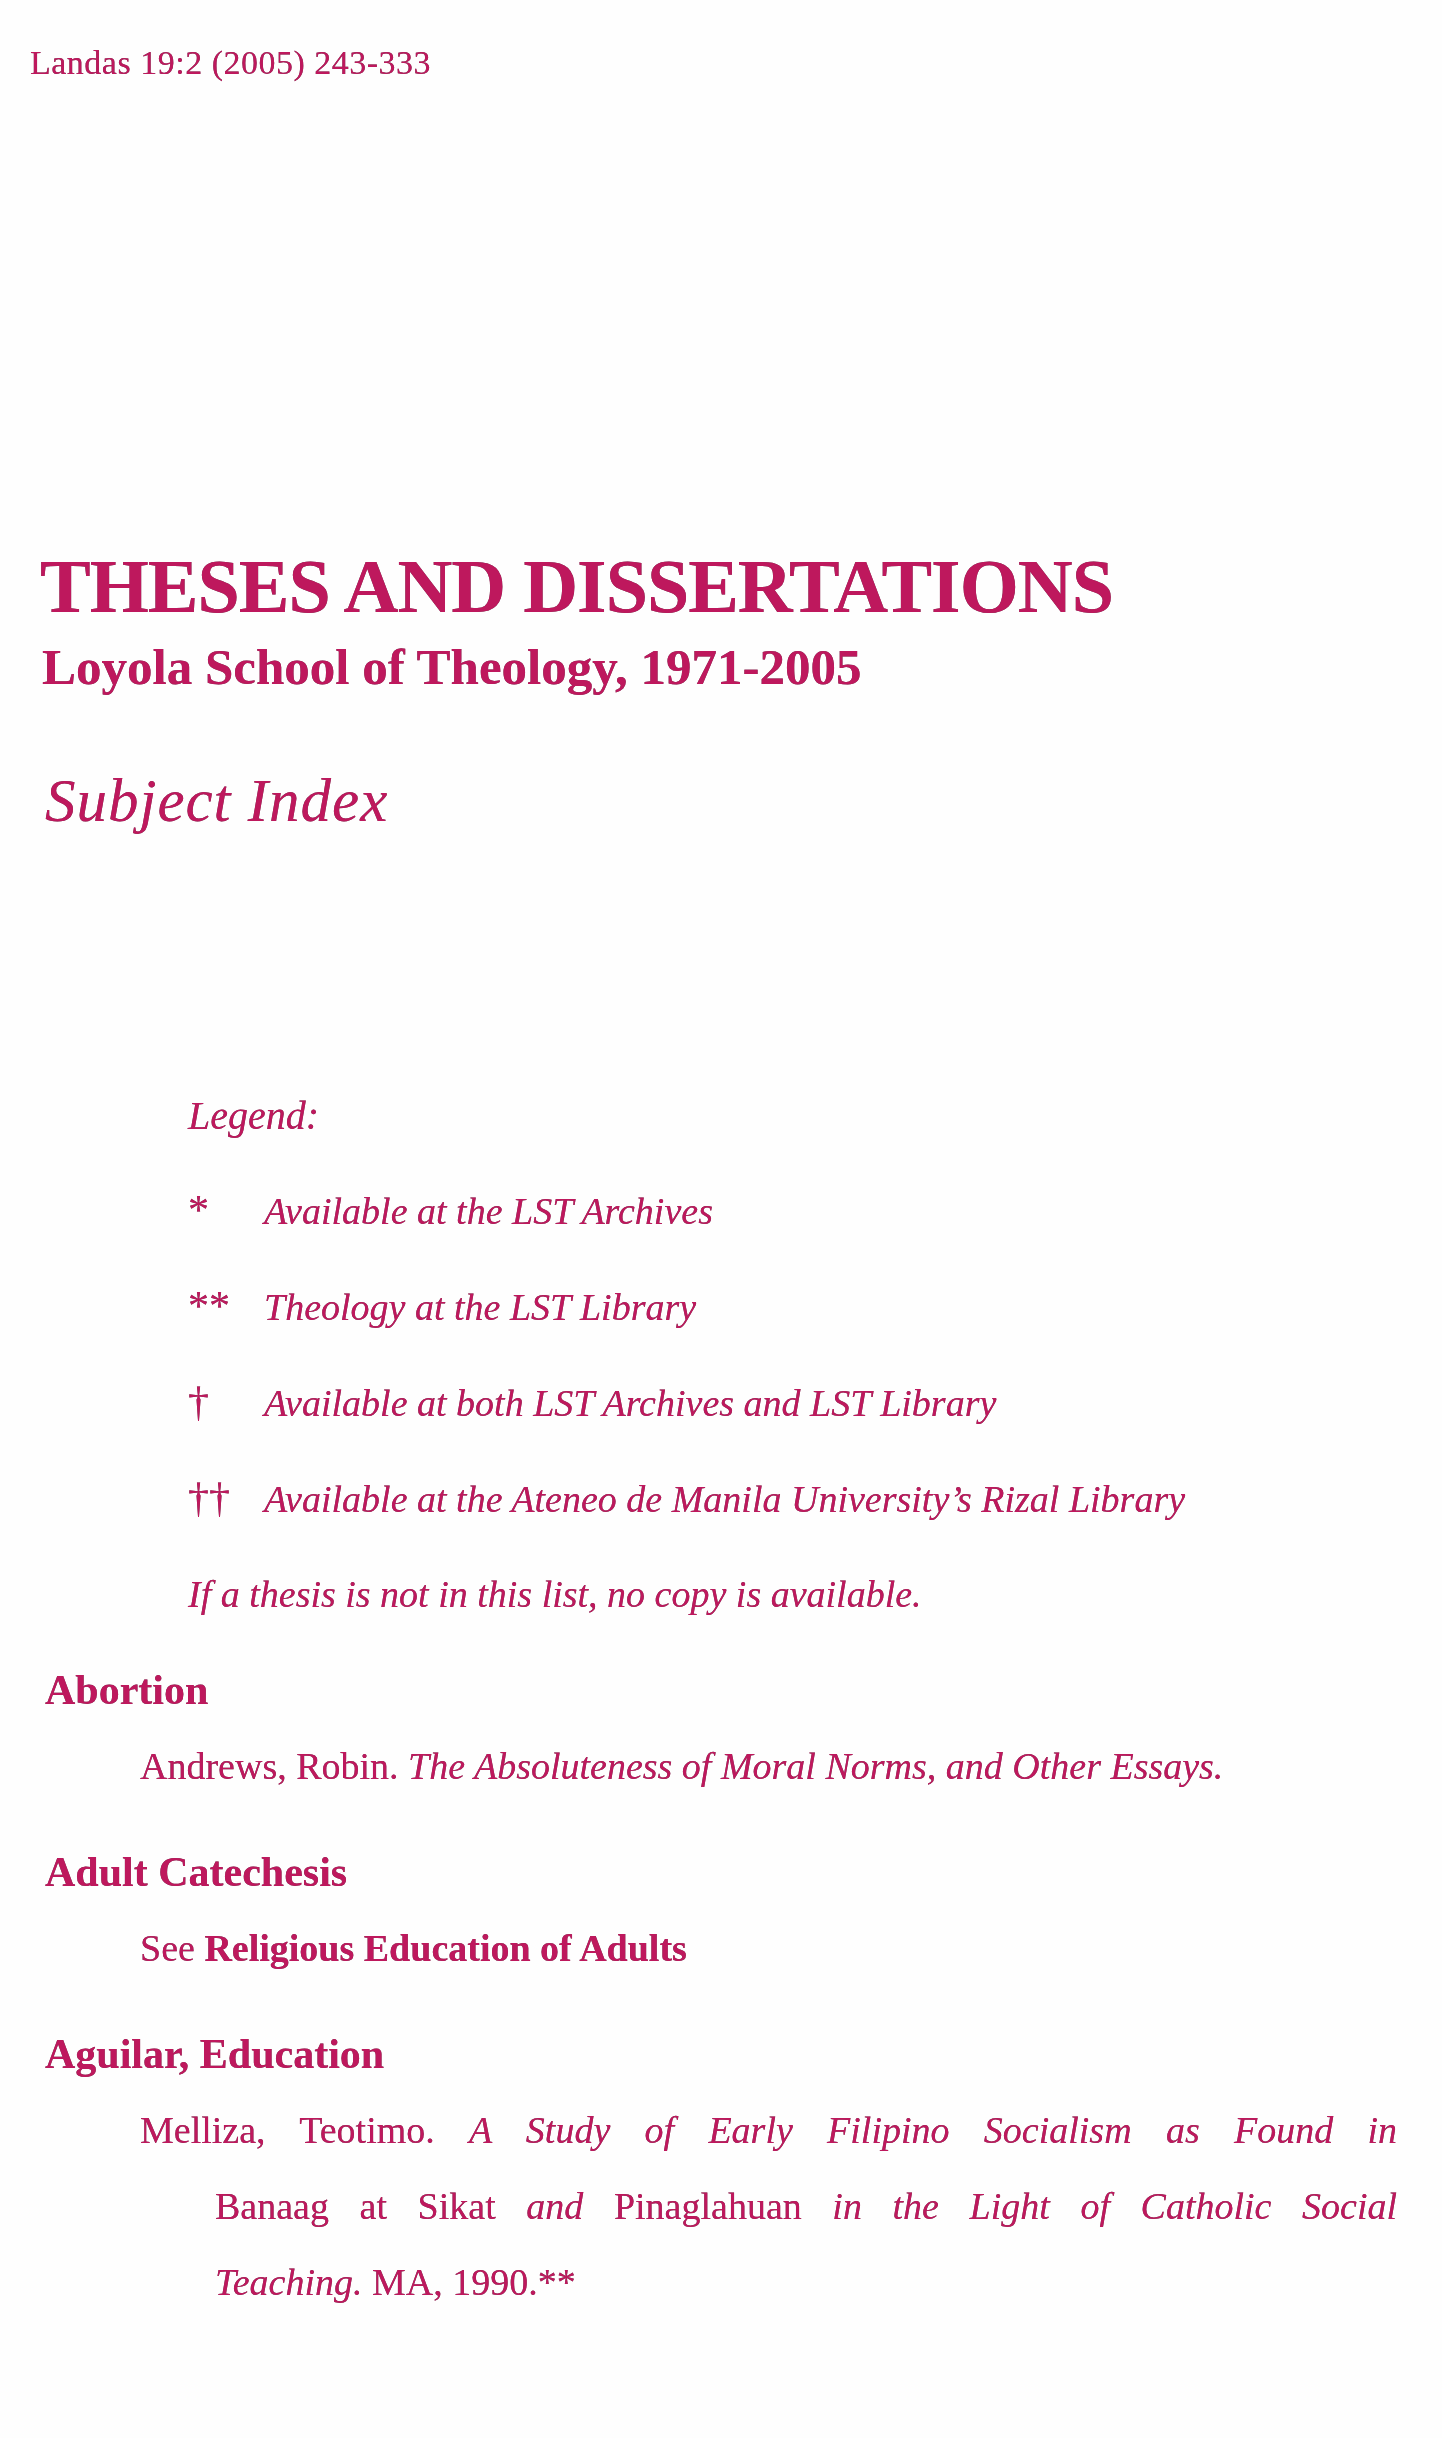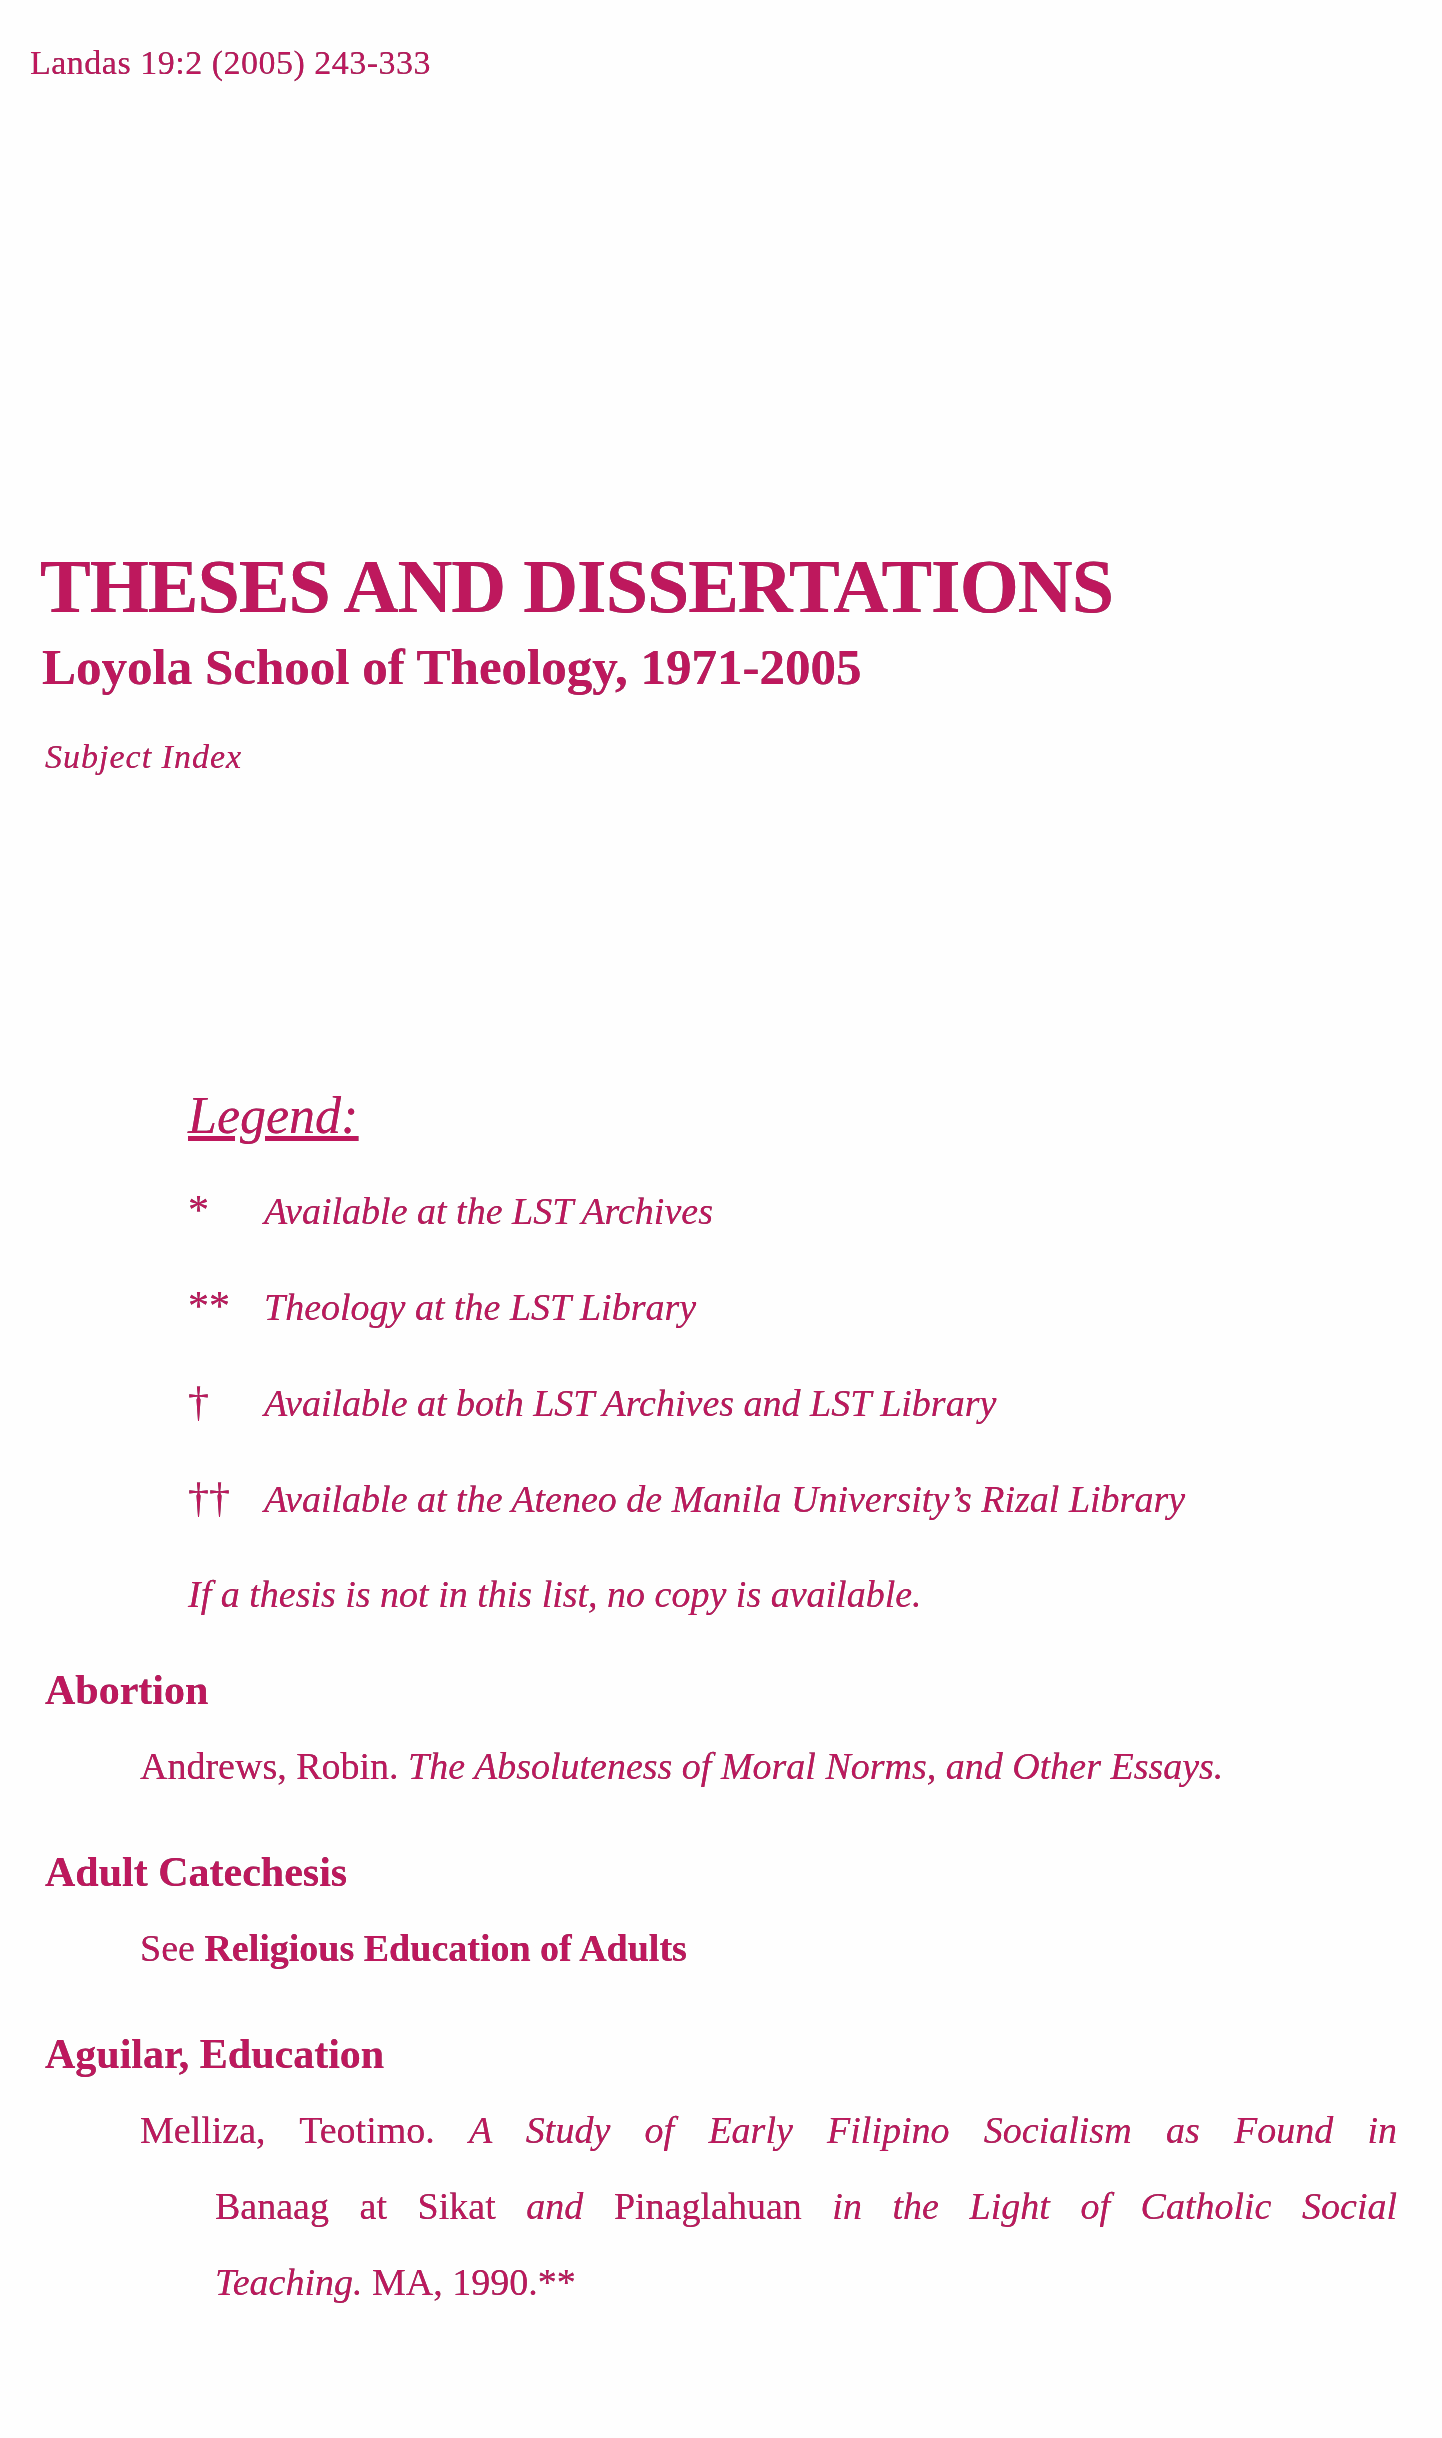--- a/index.html
+++ b/index.html
@@ -43,39 +43,38 @@
     top: 642px;
     margin: 0;
     font-size: 51px;
     font-weight: bold;
     line-height: 1;
     white-space: nowrap;
   }
   .subject-index {
     position: absolute;
     left: 45px;
-    top: 738px;
-    font-size: 34px;
+    top: 766px;
+    font-size: 61px;
     font-style: italic;
     letter-spacing: 1px;
     white-space: nowrap;
   }
 
   
   .legend {
     position: absolute;
     left: 188px;
     top: 1068px;
     right: 60px;
   }
   .legend-heading {
-    font-size: 52px;
+    font-size: 40px;
     font-style: italic;
     line-height: 95px;
-    text-decoration: underline;
   }
   .legend-row {
     font-size: 38px;
     font-style: italic;
     line-height: 95px;
     white-space: nowrap;
   }
   .legend-row .symbol {
     display: inline-block;
     width: 76px;

